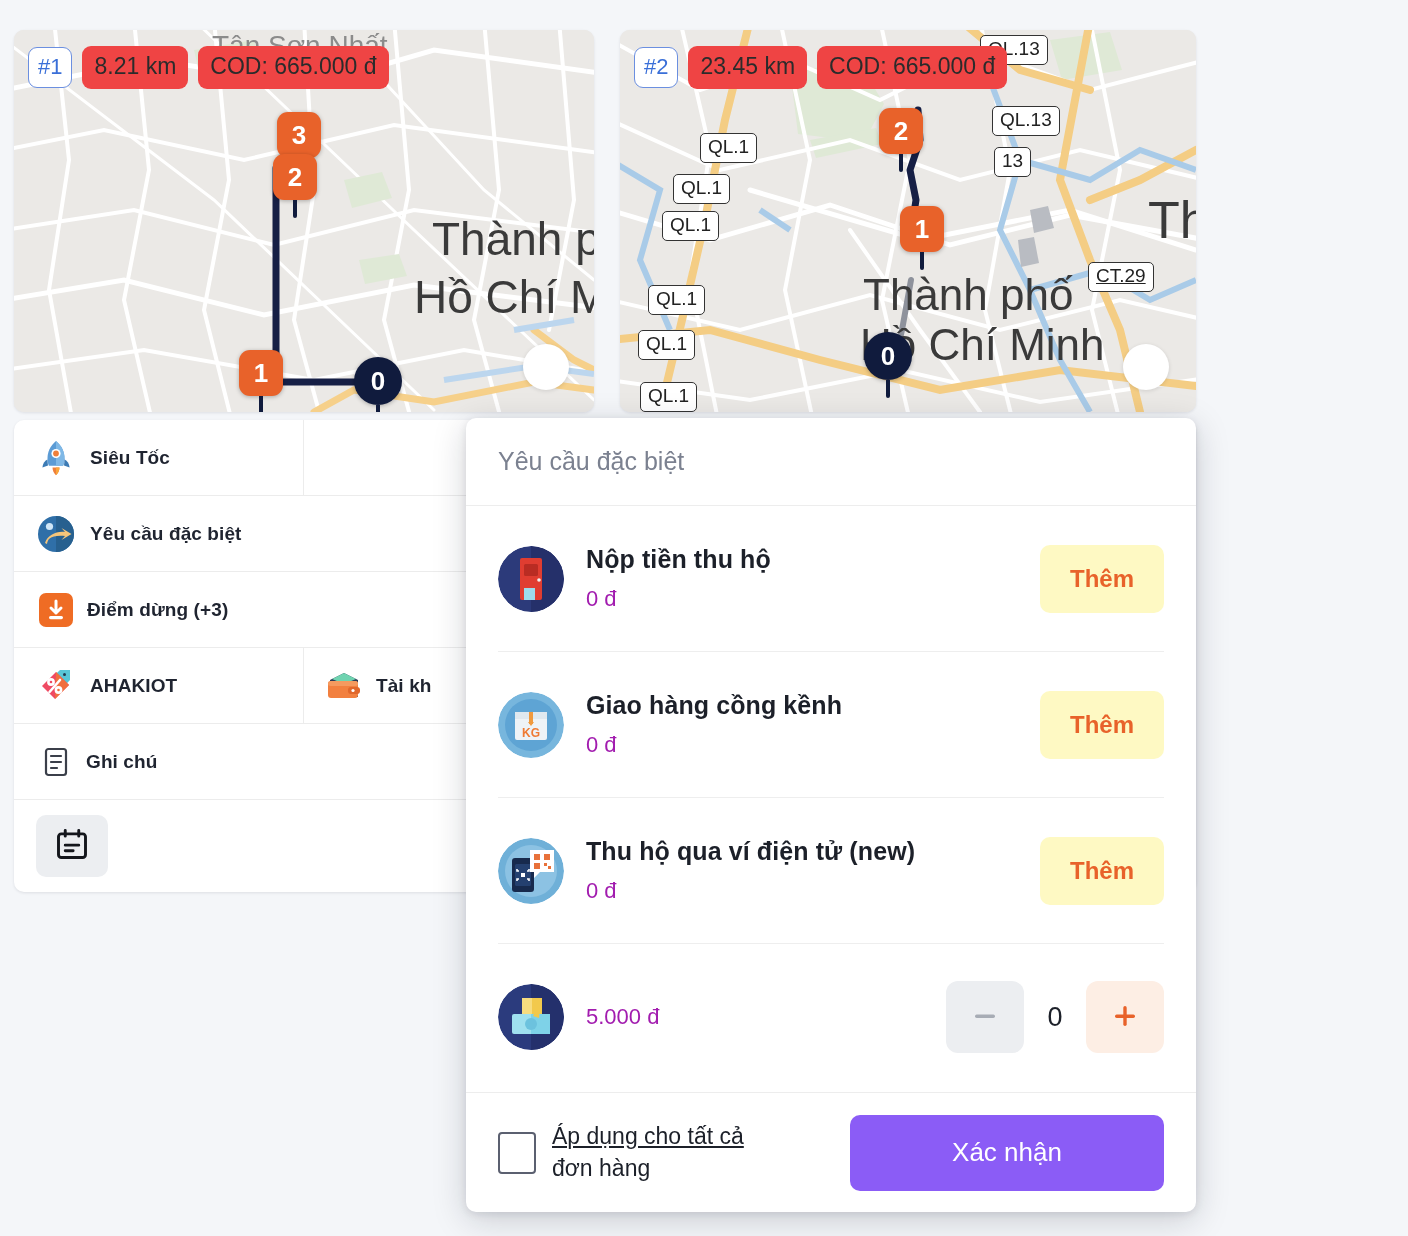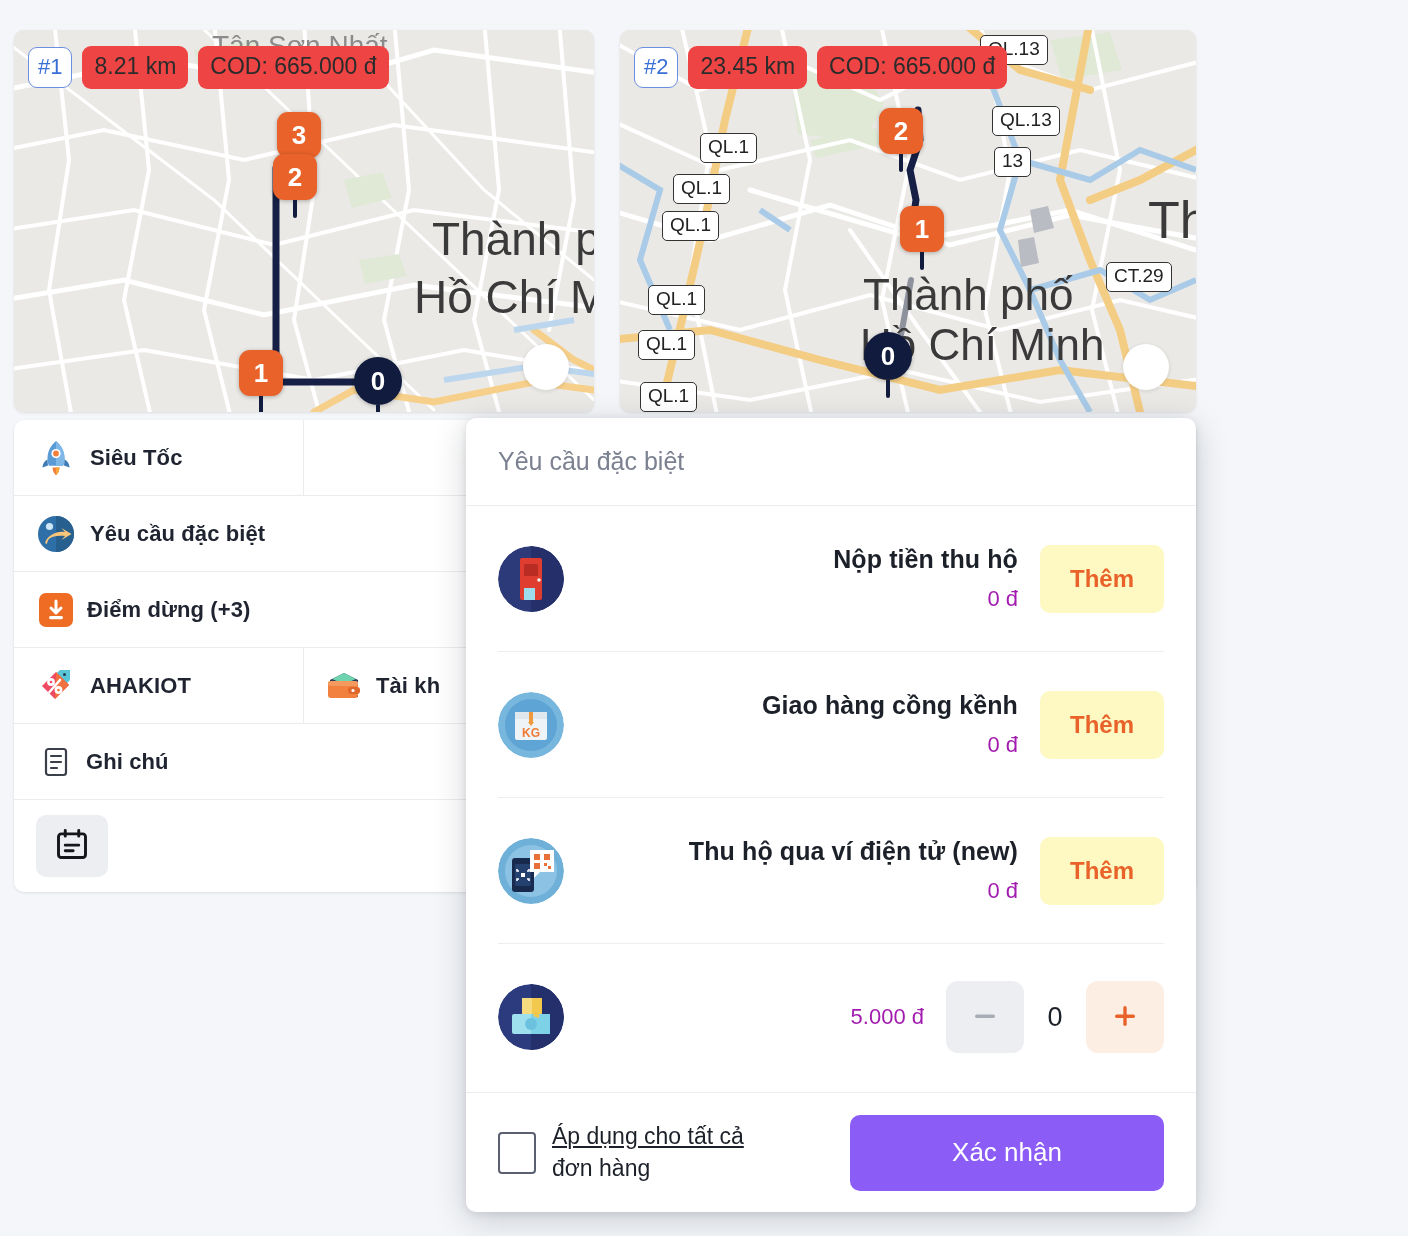--- a/index.html
+++ b/index.html
@@ -91,21 +91,21 @@
     height: 76px;
   }
   .opt-cell {
     display: flex; align-items: center; gap: 14px;
     padding: 0 22px;
     height: 100%;
   }
   .opt-cell.c1 { width: 290px; border-right: 1px solid #ececec; }
   .opt-cell.c2 { flex: 1; }
   .opt-cell.full { width: 100%; }
-  .opt-label { font-size: 22px; color: #1f2430; font-weight: 700; letter-spacing: .1px; }
+  .opt-label { font-size: 19px; color: #1f2430; font-weight: 700; letter-spacing: .1px; }
   .price { font-size: 27px; color: #e8622a; font-weight: 700; }
 
   .ico { width: 40px; height: 40px; flex: none; position: relative; }
   .ico svg { width: 100%; height: 100%; display: block; }
 
   .cal-btn {
     width: 72px; height: 62px; border-radius: 10px; background: #eceef1;
     display: flex; align-items: center; justify-content: center;
     margin: 0 0 0 22px;
   }
@@ -131,21 +131,21 @@
   .modal-body { flex: 1; overflow: hidden; padding: 0 32px; }
   .svc-row {
     display: flex; align-items: center;
     height: 146px;
     border-bottom: 1px solid #eeeeee;
     gap: 22px;
   }
   .svc-row:last-child { border-bottom: none; }
   .svc-ico { width: 66px; height: 66px; flex: none; border-radius: 50%; overflow: hidden; }
   .svc-ico svg { width: 100%; height: 100%; display: block; }
-  .svc-text { flex: 1; min-width: 0; text-align: right; }
+  .svc-text { flex: 1; min-width: 0; }
   .svc-title { font-size: 25px; font-weight: 700; color: #1c2029; margin-bottom: 12px; letter-spacing: .1px; }
   .svc-price { font-size: 22px; color: #a21caf; }
 
   .btn-add {
     background: #fef9c3; color: #e8622a;
     font-size: 24px; font-weight: 700;
     border: none; border-radius: 10px;
     padding: 20px 30px;
     cursor: pointer;
     flex: none;
@@ -303,21 +303,21 @@
 
     <div class="map-topbar">
       <div class="chip-index">#2</div>
       <div class="chip-white">23.45 km</div>
       <div class="chip-white">COD: 665.000 đ</div>
     </div>
 
     <div class="shield" style="left:360px; top:5px;">QL.13</div>
     <div class="shield" style="left:372px; top:76px;">QL.13</div>
     <div class="shield" style="left:374px; top:117px;">13</div>
-    <div class="shield" style="left:486px; top:232px;">CT.29</div>
+    <div class="shield" style="left:468px; top:232px;text-decoration:underline;">CT.29</div>
     <div class="shield" style="left:80px;  top:103px;">QL.1</div>
     <div class="shield" style="left:53px;  top:144px;">QL.1</div>
     <div class="shield" style="left:42px;  top:181px;">QL.1</div>
     <div class="shield" style="left:28px;  top:255px;">QL.1</div>
     <div class="shield" style="left:18px;  top:300px;">QL.1</div>
     <div class="shield" style="left:20px;  top:352px;">QL.1</div>
 
     <div class="map-label" style="top:160px; left:528px; font-size:52px;">Th</div>
     <div class="map-label" style="top:240px; left:243px; font-size:44px;">Thành phố</div>
     <div class="map-label" style="top:290px; left:240px; font-size:44px;">Hồ Chí Minh</div>

